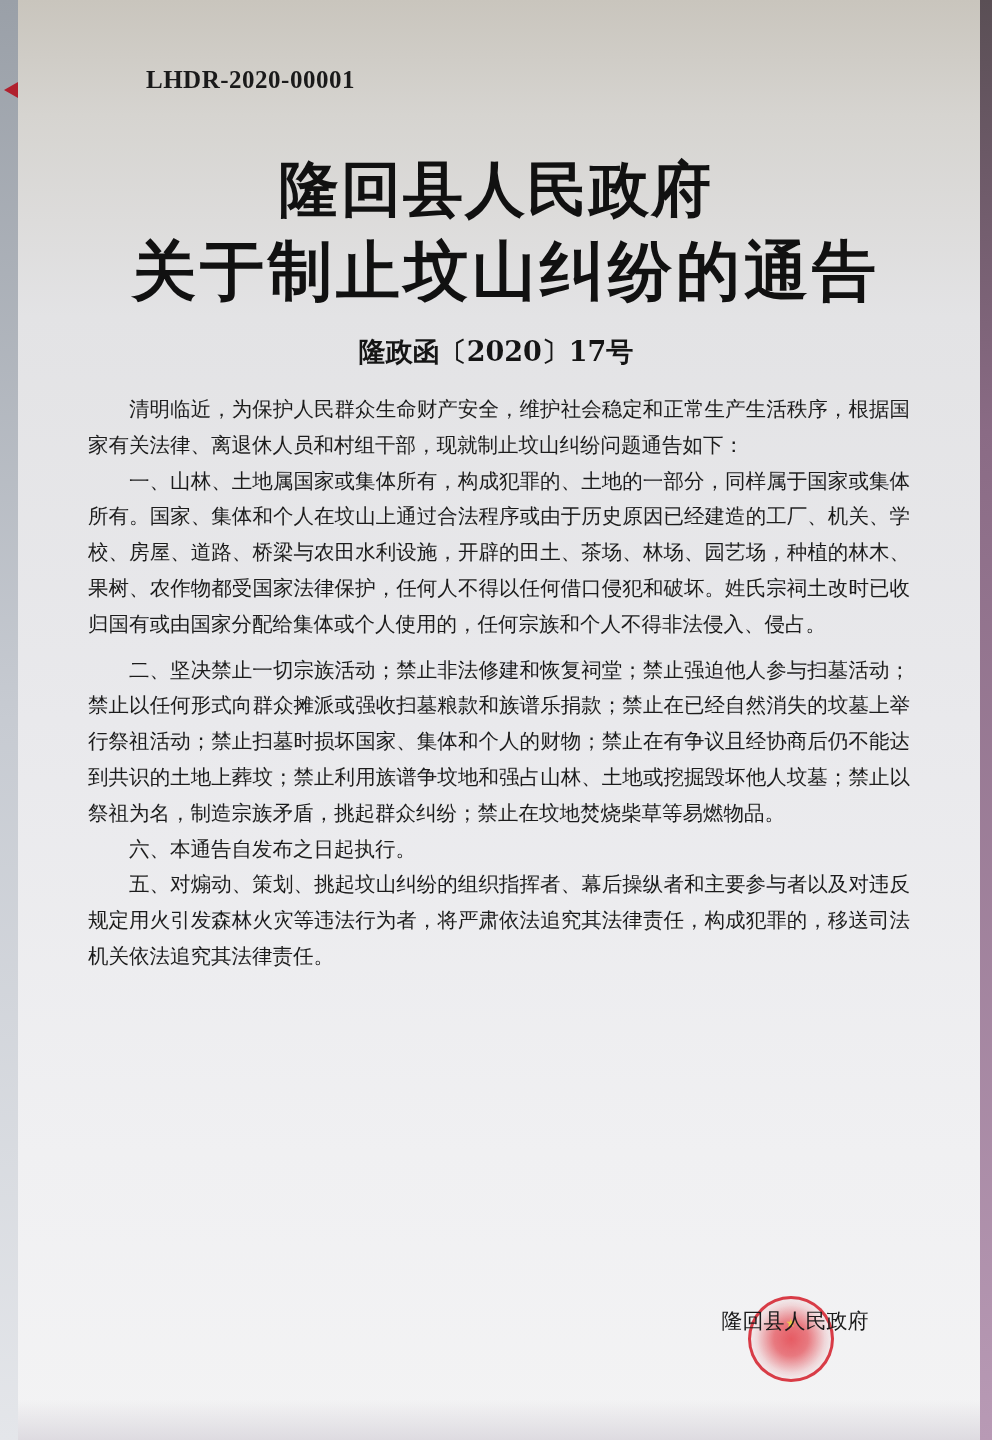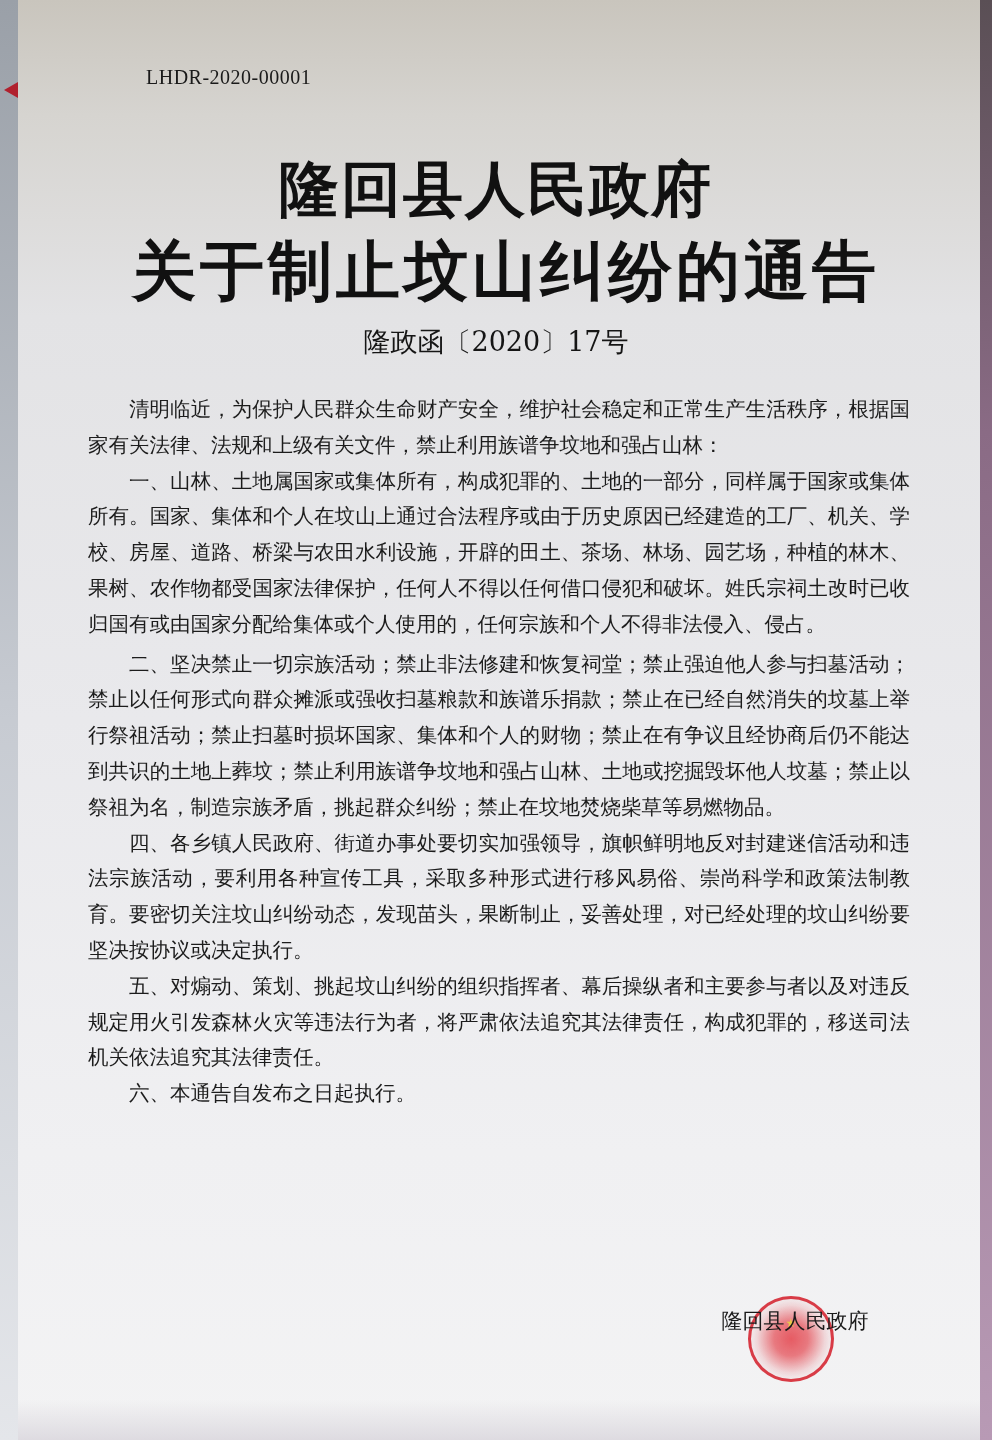--- a/index.html
+++ b/index.html
@@ -24,40 +24,40 @@
     position: absolute; left: 0; top: 0; width: 18px; height: 1440px;
     background: linear-gradient(180deg, #9aa0a8 0%, #c7cbd2 50%, #e4e6ea 100%);
   }
   .pin-marker {
     position: absolute; left: 4px; top: 82px; width: 0; height: 0;
     border-top: 8px solid transparent; border-bottom: 8px solid transparent;
     border-right: 14px solid #b0202e;
   }
   .doc-code {
     position: absolute; left: 146px; top: 66px;
-    font-family: "Liberation Serif", serif; font-weight: normal; font-size: 20px;
+    font-family: "Liberation Serif", serif; font-weight: bold; font-size: 25px;
     color: #1a1a1a; letter-spacing: 0.5px;
   }
   .title {
     position: absolute; left: 0; width: 992px; text-align: center;
     font-family: "DejaVu Serif", serif; font-weight: bold; color: #111;
   }
   .title.l1 { top: 150px; font-size: 60px; letter-spacing: 2px; }
   .title.l2 { top: 228px; font-size: 64px; letter-spacing: 4px; left: 10px; }
   .doc-number {
-    position: absolute; left: 0; width: 992px; top: 324px; text-align: center;
-    font-family: "DejaVu Serif", serif; font-weight: normal; font-size: 27px; color: #151515;
+    position: absolute; left: 0; width: 992px; top: 334px; text-align: center;
+    font-family: "DejaVu Serif", serif; font-weight: bold; font-size: 27px; color: #151515;
   }
   .body-text {
     position: absolute; left: 88px; top: 392px; width: 822px;
     font-size: 20.5px; line-height: 35.8px; color: #1c1c1c; text-align: justify;
     text-align-last: left;
   }
   .body-text p { margin: 0; text-indent: 2em; }
-  .body-text p.gap { margin-top: 4px; }
+  .body-text p.gap { margin-top: 10px; }
   .signature {
     position: absolute; left: 700px; top: 1300px; width: 190px;
     font-size: 21px; color: #1a1a1a; text-align: center; line-height: 42px;
   }
   .seal {
     position: absolute; left: 748px; top: 1296px; width: 80px; height: 80px;
     border-radius: 50%; border: 3px solid rgba(212, 28, 40, 0.85);
     background: radial-gradient(circle, rgba(225,40,50,0.75) 0%, rgba(225,40,50,0.6) 30%, rgba(230,60,70,0.15) 60%, rgba(255,255,255,0) 75%);
   }
   .seal-star {
@@ -76,26 +76,25 @@
 <div class="edge-right"></div>
 
 <div class="doc-code">LHDR-2020-00001</div>
 
 <div class="title l1">隆回县人民政府</div>
 <div class="title l2">关于制止坟山纠纷的通告</div>
 
 <div class="doc-number">隆政函〔2020〕17号</div>
 
 <div class="body-text">
-  <p>清明临近，为保护人民群众生命财产安全，维护社会稳定和正常生产生活秩序，根据国家有关法律、法规和上级有关文件，禁止利用族谱争坟地和强占山林：</p>
+  <p>清明临近，为保护人民群众生命财产安全，维护社会稳定和正常生产生活秩序，根据国家有关法律、离退休人员和村组干部，现就制止坟山纠纷问题通告如下：</p>
   <p>一、山林、土地属国家或集体所有，构成犯罪的、土地的一部分，同样属于国家或集体所有。国家、集体和个人在坟山上通过合法程序或由于历史原因已经建造的工厂、机关、学校、房屋、道路、桥梁与农田水利设施，开辟的田土、茶场、林场、园艺场，种植的林木、果树、农作物都受国家法律保护，任何人不得以任何借口侵犯和破坏。姓氏宗祠土改时已收归国有或由国家分配给集体或个人使用的，任何宗族和个人不得非法侵入、侵占。</p>
   <p class="gap">二、坚决禁止一切宗族活动；禁止非法修建和恢复祠堂；禁止强迫他人参与扫墓活动；禁止以任何形式向群众摊派或强收扫墓粮款和族谱乐捐款；禁止在已经自然消失的坟墓上举行祭祖活动；禁止扫墓时损坏国家、集体和个人的财物；禁止在有争议且经协商后仍不能达到共识的土地上葬坟；禁止利用族谱争坟地和强占山林、土地或挖掘毁坏他人坟墓；禁止以祭祖为名，制造宗族矛盾，挑起群众纠纷；禁止在坟地焚烧柴草等易燃物品。</p>
-  <p>四、各乡镇人民政府、街道办事处要切实加强领导，旗帜鲜明地反对封建迷信活动和违法宗族活动，要利用各种宣传工具，采取多种形式进行移风易俗、崇尚科学和政策法制教育。要密切关注坟山纠纷动态，发现苗头，果断制止，妥善处理，对已经处理的坟山纠纷要坚决按协议或决定执行。</p>
+  <p>六、本通告自发布之日起执行。</p>
   <p>五、对煽动、策划、挑起坟山纠纷的组织指挥者、幕后操纵者和主要参与者以及对违反规定用火引发森林火灾等违法行为者，将严肃依法追究其法律责任，构成犯罪的，移送司法机关依法追究其法律责任。</p>
-  <p>六、本通告自发布之日起执行。</p>
 </div>
 
 <div class="seal">
   <span class="seal-star">★</span>
 </div>
 
 <div class="signature">
   <div class="sig-text">隆回县人民政府</div>
 </div>
 

